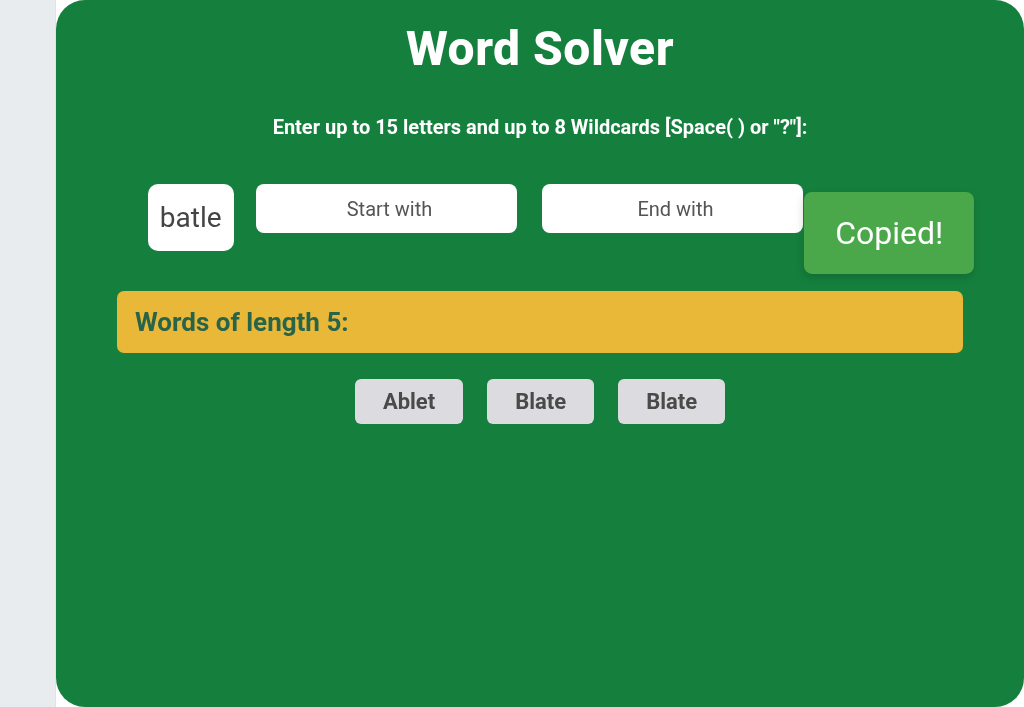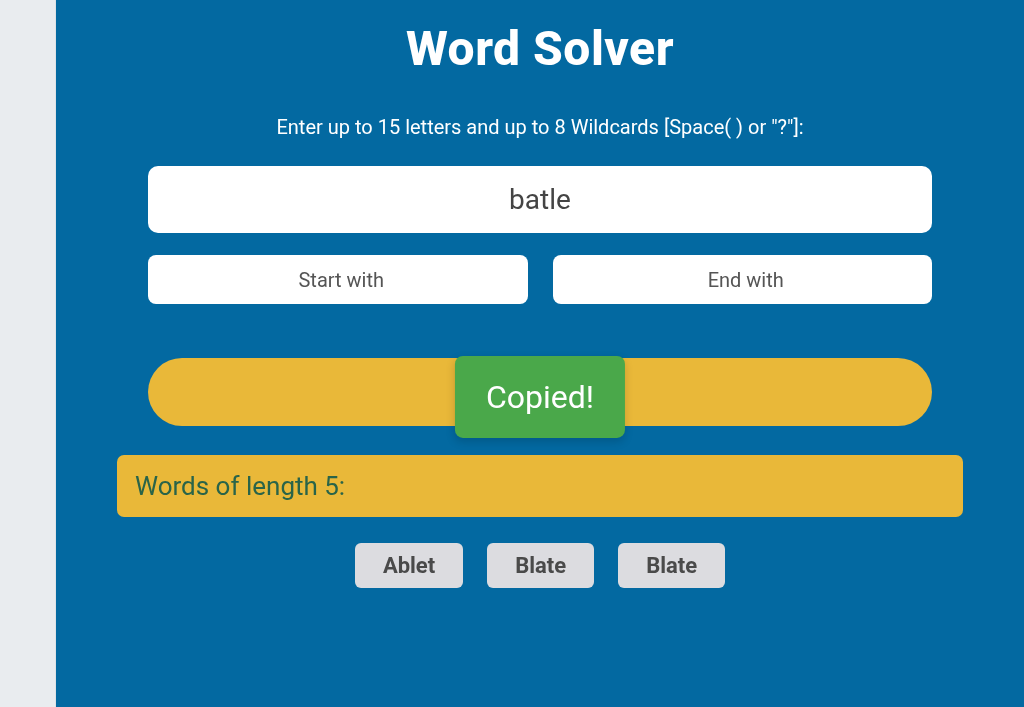--- a/index.html
+++ b/index.html
@@ -15,47 +15,48 @@
       width: 100%;
       height: 100%;
     }
     .left-gutter {
       width: 56px;
       background: #e9ecef;
       border-right: 1px solid #dee2e6;
     }
     .main-panel {
       flex: 1;
-      background: #0369a1;
+      background: #15803d;
       position: relative;
+      border-radius: 29px;
     }
     .inner {
       width: 100%;
       display: flex;
       flex-direction: column;
       align-items: center;
     }
     .title {
       color: #fff;
       font-weight: 800;
       font-size: 48px;
       margin-top: 20px;
       letter-spacing: 0.5px;
     }
     .instructions {
       color: #fff;
       font-size: 20px;
       margin-top: 38px;
-      font-weight: 400;
+      font-weight: 700;
     }
     .form-area {
       width: 784px;
-      margin-top: 27px;
+      margin-top: 45px;
       display: flex;
-      flex-direction: column;
+      flex-direction: row;
       gap: 22px;
     }
     .letters-input {
       width: 100%;
       height: 67px;
       border-radius: 10px;
       border: none;
       background: #fff;
       text-align: center;
       font-size: 28px;
@@ -109,21 +110,21 @@
       border-radius: 8px;
       font-weight: 400;
       box-shadow: 0 4px 8px rgba(0,0,0,0.15);
       z-index: 5;
     }
     .results-heading {
       width: 846px;
       margin-top: 29px;
       background: #e9b839;
       color: #296449;
-      font-weight: 400;
+      font-weight: 700;
       font-size: 26px;
       padding: 16px 18px;
       border-radius: 7px;
     }
     .word-chips {
       width: 870px;
       display: flex;
       justify-content: center;
       gap: 24px;
       margin-top: 26px;

